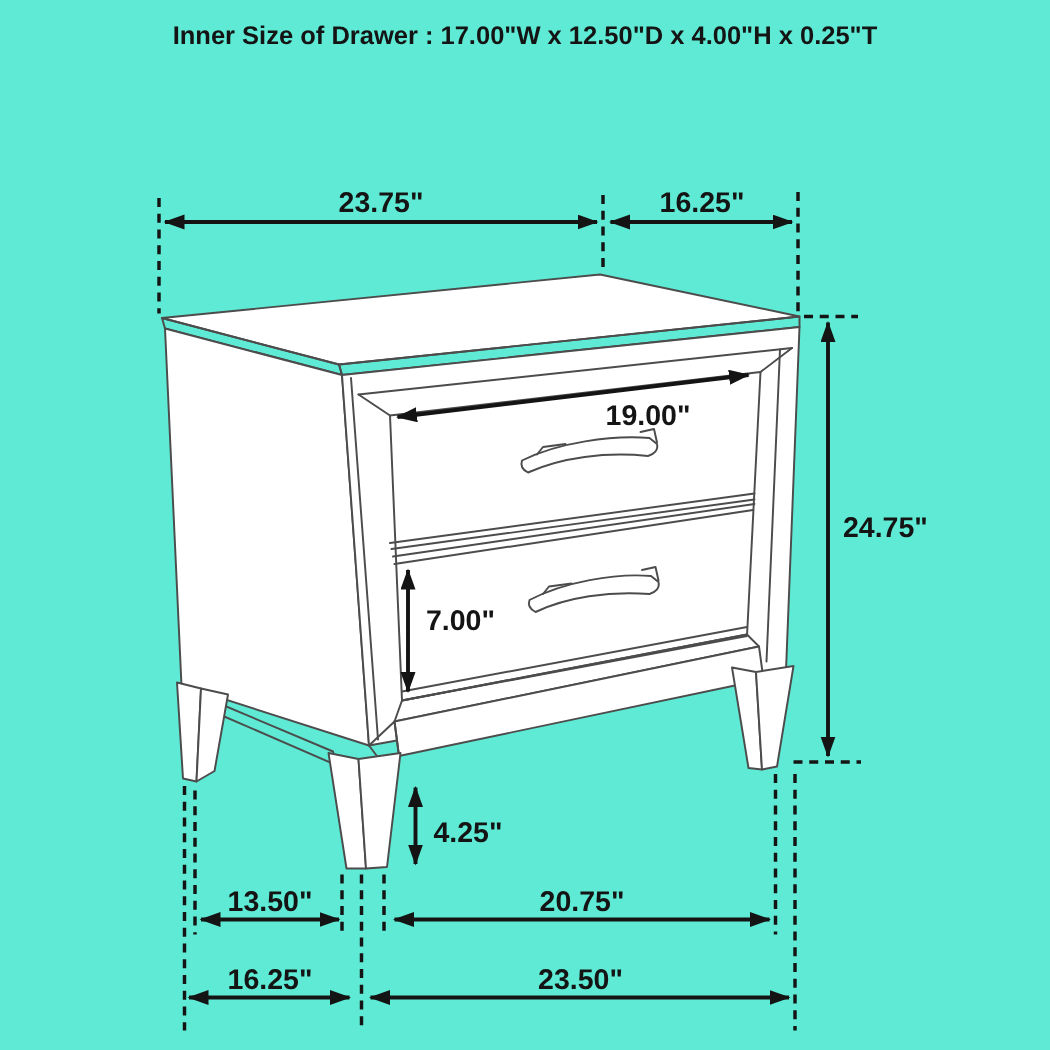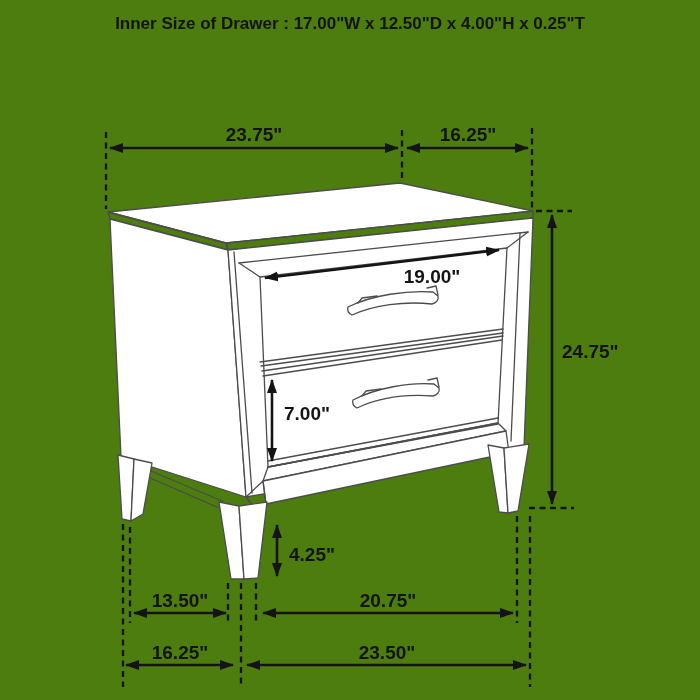--- a/index.html
+++ b/index.html
@@ -4,21 +4,21 @@
 <style>
   html, body {
     margin: 0;
     padding: 0;
     background: #ffffff;
   }
   #canvas {
     position: relative;
     width: 700px;
     height: 700px;
-    background: #4d7c0f;
+    background: #5eead4;
     font-family: "Liberation Sans", sans-serif;
     overflow: hidden;
   }
   svg { display: block; }
 
   
   .f {
     fill: none;
     stroke: #4c4c4c;
     stroke-width: 1.3;

